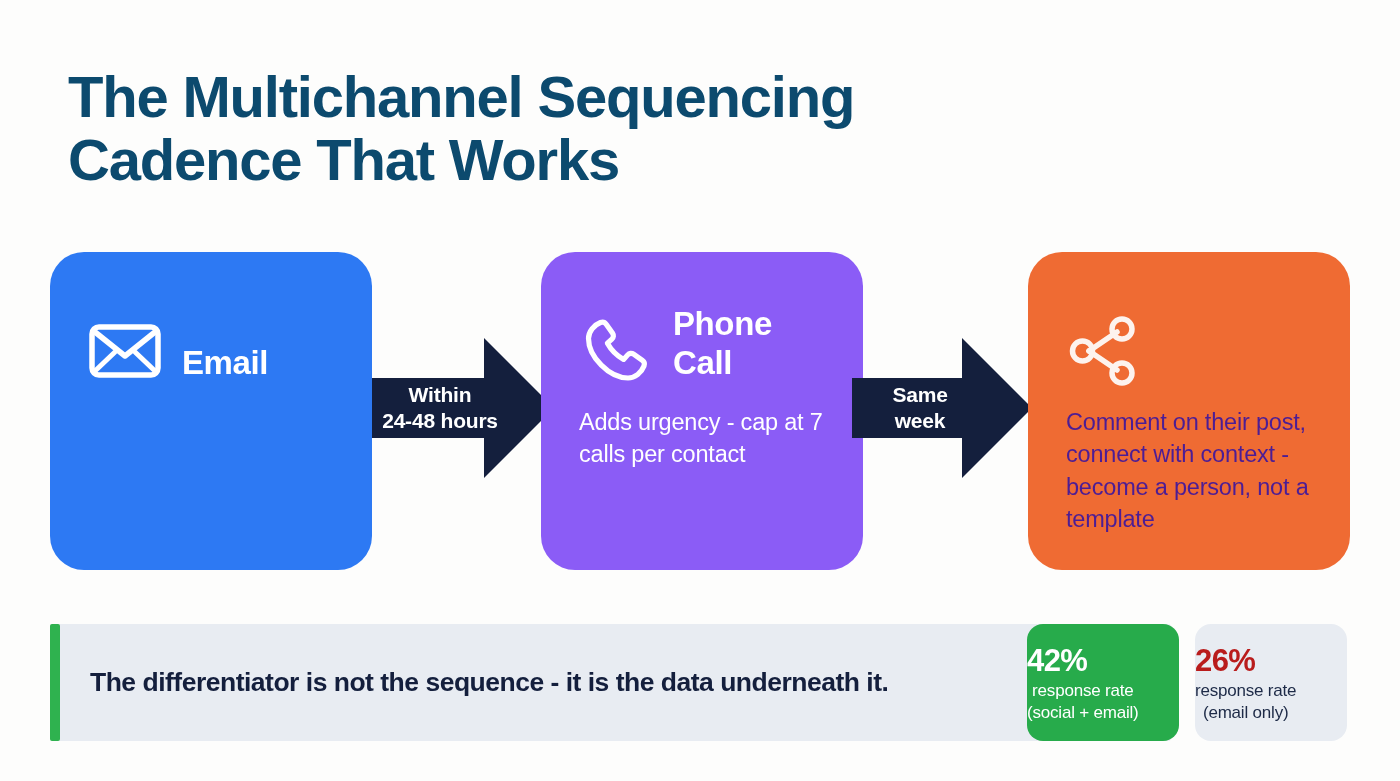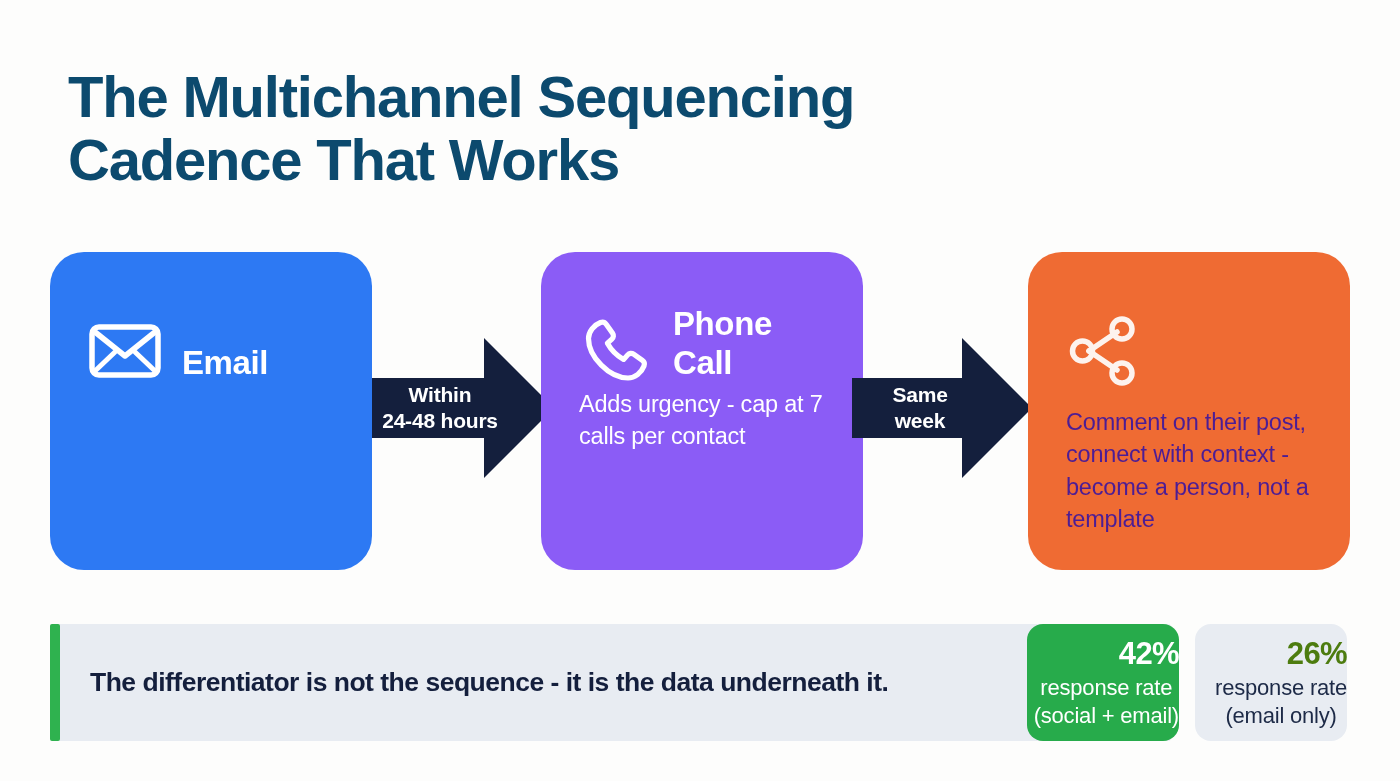--- a/index.html
+++ b/index.html
@@ -74,21 +74,21 @@
   .card-social .card-title { padding-top:2px; }
 
   .card-body {
     margin-top:22px;
     font-size:23.5px;
     line-height:1.38;
     color:#ffffff;
     letter-spacing:-0.2px;
   }
   .card-email  .card-body { margin-top:24px; }
-  .card-phone  .card-body { margin-top:6px; }
+  .card-phone  .card-body { margin-top:24px; }
   .card-social .card-body { margin-top:24px; color:#4c1d95; }
 
   
   .arrow {
     position:absolute;
     top:332px;
     width:182px;
     height:152px;
   }
   .arrow svg { position:absolute; inset:0; }
@@ -144,44 +144,44 @@
 
   
   .stat {
     position:absolute;
     top:624px;
     width:152px;
     height:117px;
     border-radius:16px;
     display:flex;
     flex-direction:column;
-    align-items:flex-end;
+    align-items:flex-start;
     justify-content:center;
     padding-top:2px;
   }
   .stat-green { left:1027px; background:#27ab4b; }
   .stat-gray  { left:1195px; background:#e8ecf2; }
 
   .stat-value {
     font-size:31px;
     font-weight:bold;
     line-height:1.08;
     letter-spacing:-0.6px;
   }
   .stat-caption {
-    font-size:22px;
+    font-size:17px;
     line-height:1.28;
     text-align:center;
     letter-spacing:-0.2px;
     margin-top:3px;
     white-space:pre-line;
   }
   .stat-green .stat-value,
   .stat-green .stat-caption { color:#ffffff; }
-  .stat-gray .stat-value   { color:#4d7c0f; }
+  .stat-gray .stat-value   { color:#b91c1c; }
   .stat-gray .stat-caption { color:#1d2a47; }
 </style>
 </head>
 <body>
 
 <div id="canvas">
 
   <div id="title">The Multichannel Sequencing
 Cadence That Works</div>
 

